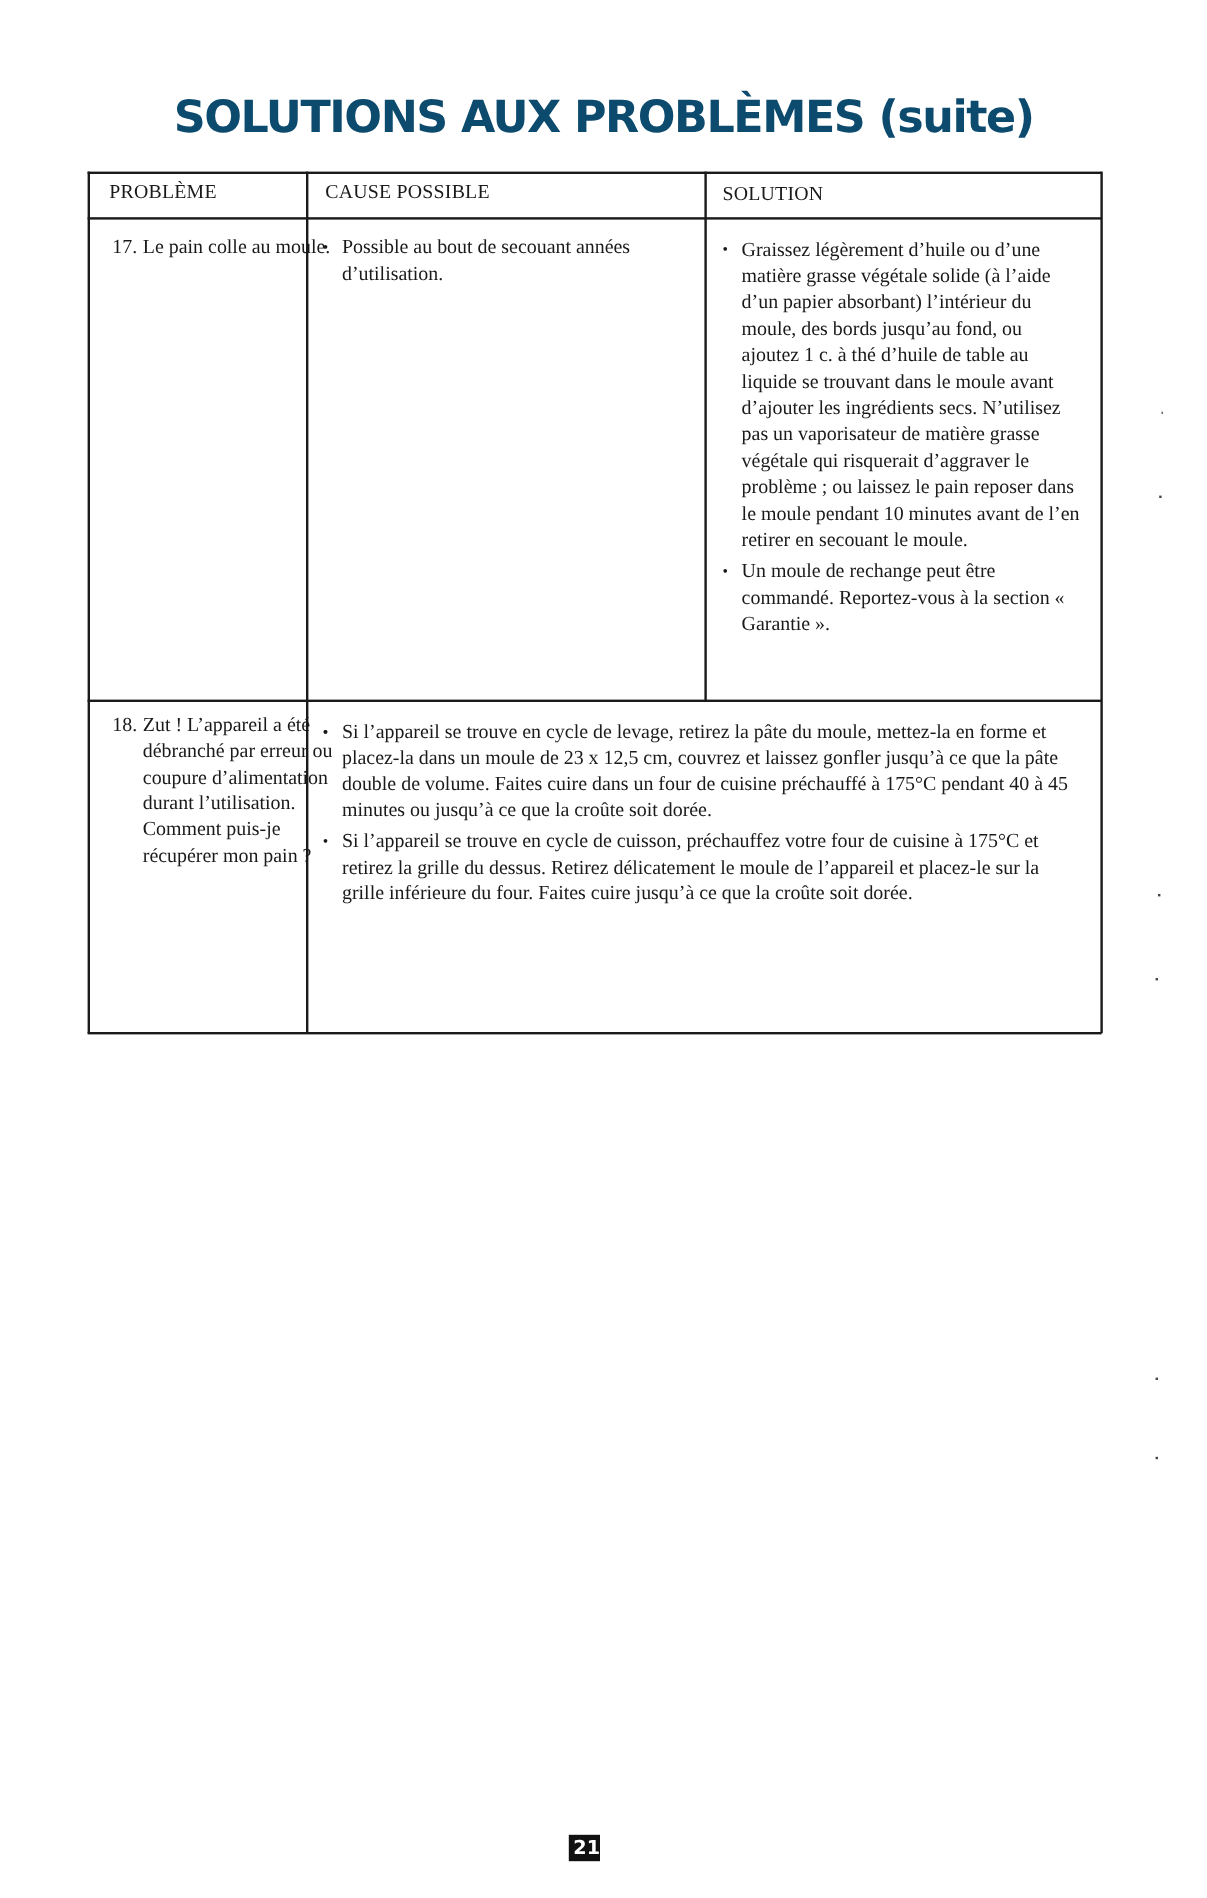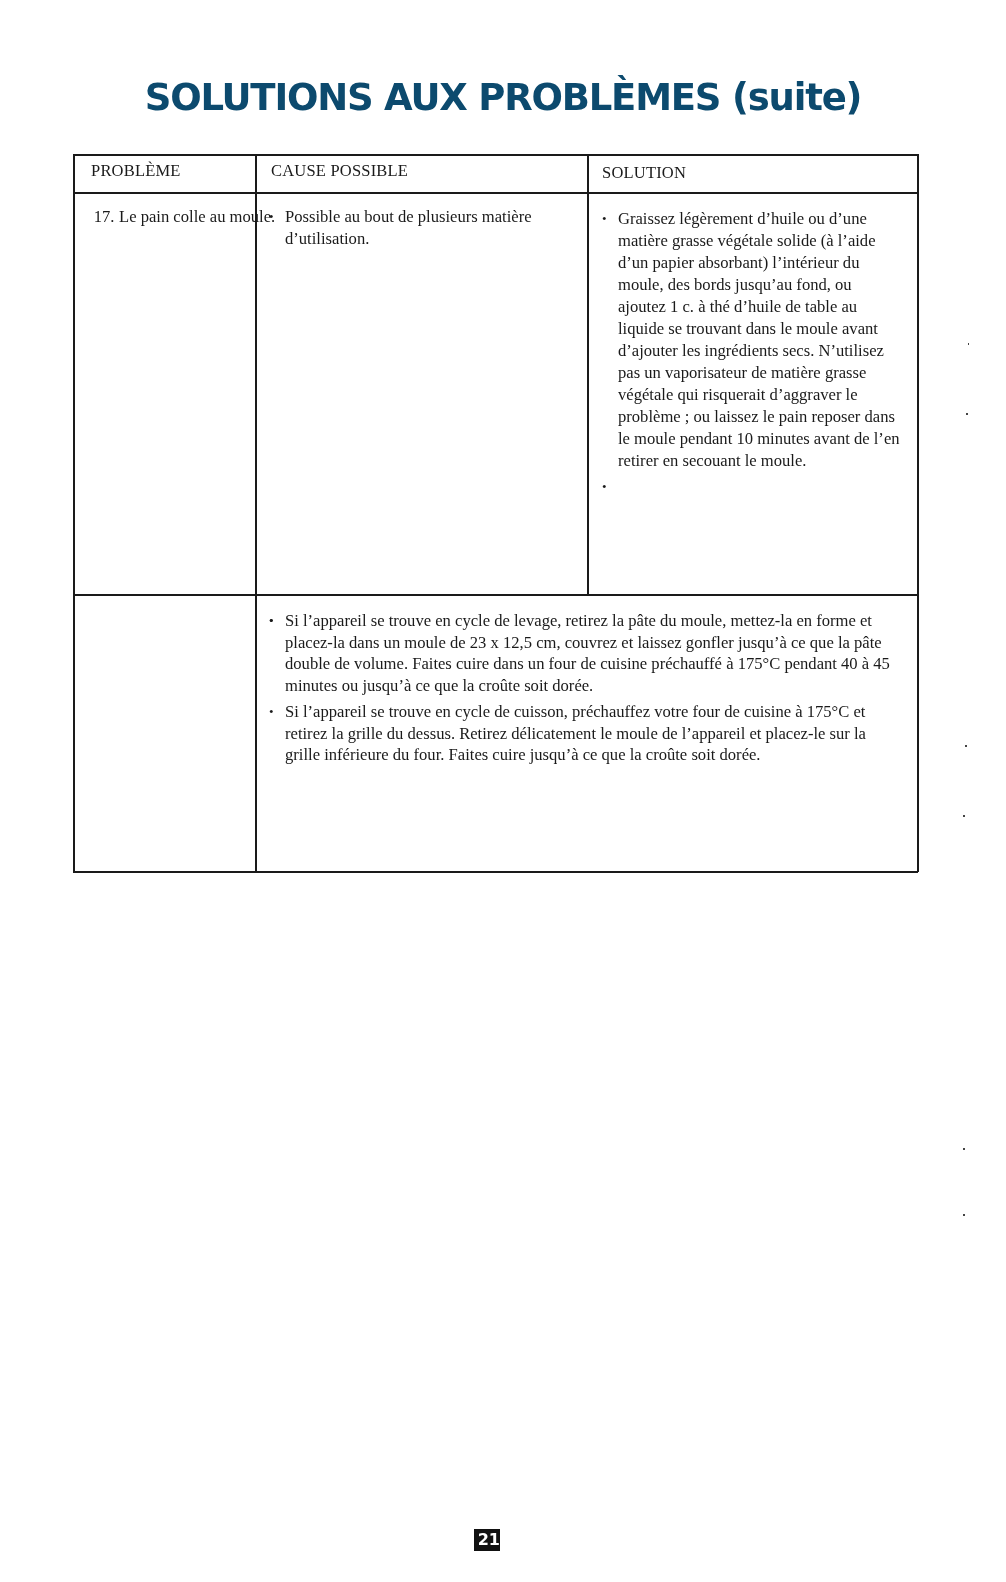--- a/index.html
+++ b/index.html
@@ -1,21 +1,21 @@
 <!DOCTYPE html>
 <html><head>
 <meta charset="utf-8">
 <style>
   html, body { margin: 0; padding: 0; background: #ffffff; }
   body { width: 1006px; height: 1582px; position: relative; overflow: hidden;
          font-family: "Liberation Serif", "DejaVu Serif", serif; color: #1a1a1a; }
   .title { position: absolute; top: 76px; left: 0; width: 1006px; text-align: center;
            font-family: "DejaVu Sans", "Liberation Sans", sans-serif; font-weight: bold;
            font-size: 37px; letter-spacing: -1.2px; color: #0c4a6e; }
-  .tbl { position: absolute; left: 73px; top: 154px; width: 845px; height: 718px; }
+  .tbl { position: absolute; left: 73px; top: 143px; width: 845px; height: 718px; }
   .line { position: absolute; background: #1a1a1a; }
   .cell { position: absolute; font-size: 16.6px; line-height: 22px; }
   .hdr { font-size: 16.5px; font-weight: normal; letter-spacing: 0.2px; }
   ul { list-style: none; margin: 0; padding: 0; }
   li { position: relative; padding-left: 16px; margin-bottom: 3px; }
   li .bullet { position: absolute; left: 0; top: 0; font-size: 13px; }
   .num-item { padding-left: 30px; text-indent: -30px; }
   .num-item .num { display: inline-block; width: 30px; text-indent: 0; text-align: center; }
   .page-num { position: absolute; left: 474px; top: 1529px; width: 26px; height: 22px;
               background: #111; color: #fff; font-family: "DejaVu Sans", sans-serif;
@@ -43,30 +43,33 @@
 
   <div class="cell hdr" style="left:18px;top:6px;">PROBLÈME</div>
   <div class="cell hdr" style="left:198px;top:6px;">CAUSE POSSIBLE</div>
   <div class="cell hdr" style="left:529px;top:8px;">SOLUTION</div>
 
   <div class="cell num-item" style="left:16px;top:52px;width:160px;">
     <span class="num">17.</span><span>Le pain colle au moule.</span>
   </div>
   <div class="cell" style="left:196px;top:52px;width:290px;">
     <ul>
-      <li><span class="bullet">•</span><span>Possible au bout de plusieurs matière d’utilisation.</span></li>
+      <li><span class="bullet">•</span><span>Possible au bout de secouant années d’utilisation.</span></li>
     </ul>
   </div>
   <div class="cell" style="left:529px;top:54px;width:300px;">
     <ul>
       <li style="margin-bottom:4px;"><span class="bullet">•</span><span>Graissez légèrement d’huile ou d’une matière grasse végétale solide (à l’aide d’un papier absorbant) l’intérieur du moule, des bords jusqu’au fond, ou ajoutez 1 c. à thé d’huile de table au liquide se trouvant dans le moule avant d’ajouter les ingrédients secs. N’utilisez pas un vaporisateur de matière grasse végétale qui risquerait d’aggraver le problème ; ou laissez le pain reposer dans le moule pendant 10 minutes avant de l’en retirer en secouant le moule.</span></li>
-      <li><span class="bullet">•</span></li>
+      <li><span class="bullet">•</span><span>Un moule de rechange peut être commandé. Reportez-vous à la section « Garantie ».</span></li>
     </ul>
   </div>
 
+  <div class="cell num-item" style="left:16px;top:450px;width:162px;line-height:21.8px;">
+    <span class="num">18.</span><span>Zut ! L’appareil a été débranché par erreur ou coupure d’alimentation durant l’utilisation. Comment puis-je récupérer mon pain ?</span>
+  </div>
   <div class="cell" style="left:196px;top:451px;width:632px;line-height:21.5px;">
     <ul>
       <li style="margin-bottom:5px;"><span class="bullet">•</span></li>
       <li style="margin-bottom:5px;"><span class="bullet">•</span><span>Si l’appareil se trouve en cycle de levage, retirez la pâte du moule, mettez-la en forme et placez-la dans un moule de 23 x 12,5 cm, couvrez et laissez gonfler jusqu’à ce que la pâte double de volume. Faites cuire dans un four de cuisine préchauffé à 175°C pendant 40 à 45 minutes ou jusqu’à ce que la croûte soit dorée.</span></li>
       <li><span class="bullet">•</span><span>Si l’appareil se trouve en cycle de cuisson, préchauffez votre four de cuisine à 175°C et retirez la grille du dessus. Retirez délicatement le moule de l’appareil et placez-le sur la grille inférieure du four. Faites cuire jusqu’à ce que la croûte soit dorée.</span></li>
     </ul>
   </div>
 </div>
 
 <div class="speck" style="left:968px;top:343px;width:1px;"></div>

